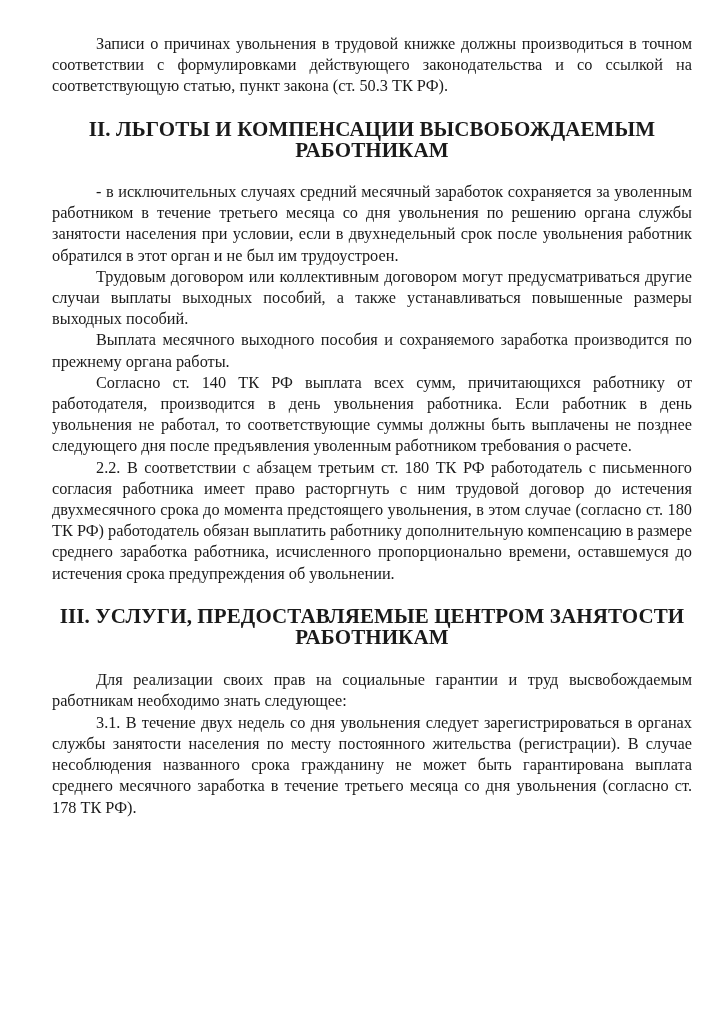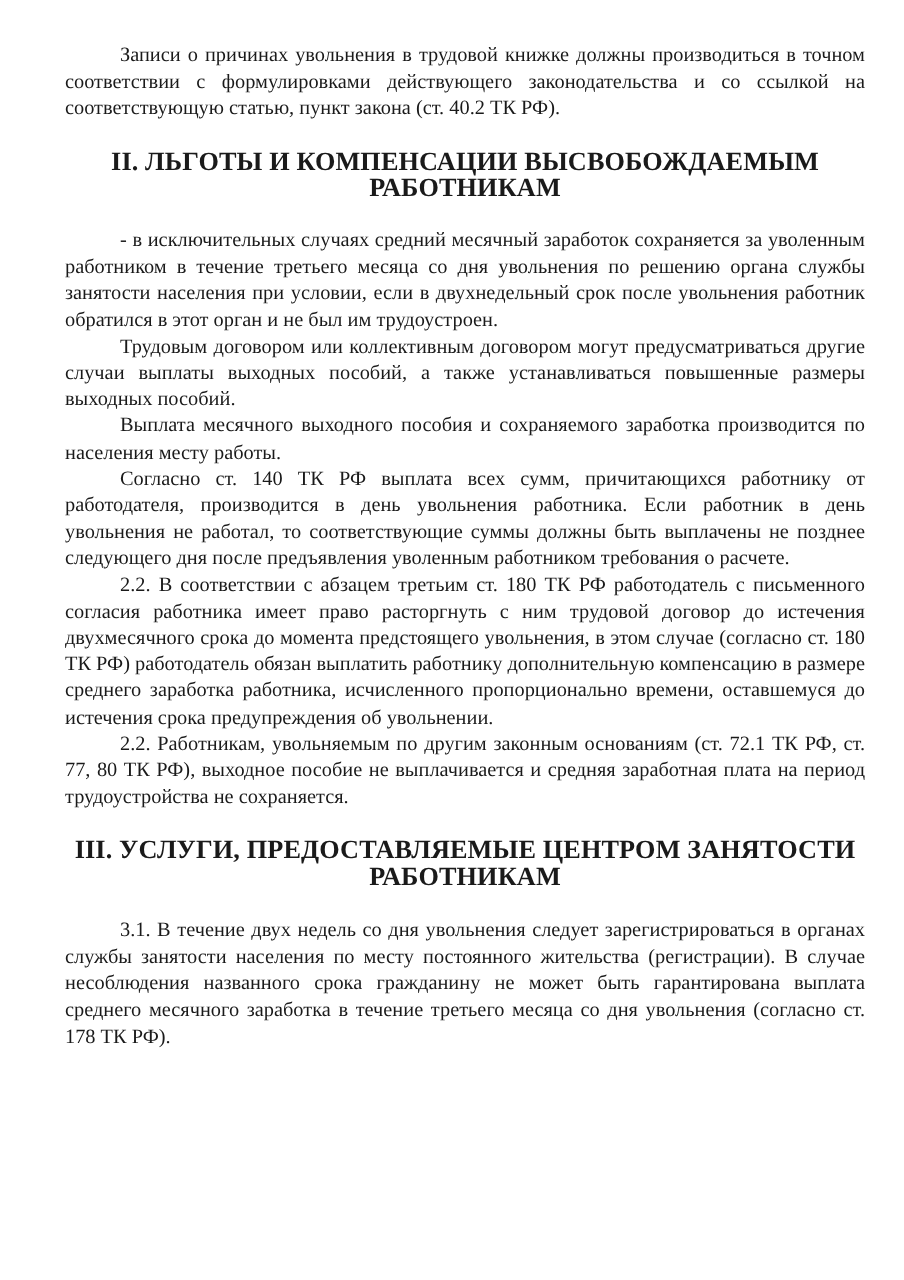--- a/index.html
+++ b/index.html
@@ -13,28 +13,28 @@
   .p.ind { text-indent: 44px; }
   .h {
     font-weight: bold; text-align: center; margin: 22px 0 20px 0; font-size: 21px; letter-spacing: 0.1px;
   }
   .h2 { margin-top: 22px; margin-bottom: 21px; }
 </style>
 </head>
 <body>
 
 <div class="page">
-  <p class="p ind">Записи о причинах увольнения в трудовой книжке должны производиться в точном соответствии с формулировками действующего законодательства и со ссылкой на соответствующую статью, пункт закона (ст. 40.2 ТК РФ).</p>
+  <p class="p ind">Записи о причинах увольнения в трудовой книжке должны производиться в точном соответствии с формулировками действующего законодательства и со ссылкой на соответствующую статью, пункт закона (ст. 50.3 ТК РФ).</p>
 
   <div class="h">II. ЛЬГОТЫ И КОМПЕНСАЦИИ ВЫСВОБОЖДАЕМЫМ РАБОТНИКАМ</div>
 
   <p class="p ind">- в исключительных случаях средний месячный заработок сохраняется за уволенным работником в течение третьего месяца со дня увольнения по решению органа службы занятости населения при условии, если в двухнедельный срок после увольнения работник обратился в этот орган и не был им трудоустроен.</p>
   <p class="p ind">Трудовым договором или коллективным договором могут предусматриваться другие случаи выплаты выходных пособий, а также устанавливаться повышенные размеры выходных пособий.</p>
-  <p class="p ind">Выплата месячного выходного пособия и сохраняемого заработка производится по населения месту работы.</p>
+  <p class="p ind">Выплата месячного выходного пособия и сохраняемого заработка производится по прежнему органа работы.</p>
   <p class="p ind">Согласно ст. 140 ТК РФ выплата всех сумм, причитающихся работнику от работодателя, производится в день увольнения работника. Если работник в день увольнения не работал, то соответствующие суммы должны быть выплачены не позднее следующего дня после предъявления уволенным работником требования о расчете.</p>
   <p class="p ind">2.2. В соответствии с абзацем третьим ст. 180 ТК РФ работодатель с письменного согласия работника имеет право расторгнуть с ним трудовой договор до истечения двухмесячного срока до момента предстоящего увольнения, в этом случае  (согласно ст. 180 ТК РФ) работодатель обязан выплатить работнику дополнительную компенсацию в размере среднего заработка работника, исчисленного пропорционально времени, оставшемуся до истечения срока предупреждения об увольнении.</p>
-  <p class="p ind">2.2. Работникам, увольняемым по другим законным основаниям (ст. 72.1 ТК РФ, ст. 77, 80 ТК РФ), выходное пособие не выплачивается и средняя заработная плата на период трудоустройства не сохраняется.</p>
 
   <div class="h h2">III. УСЛУГИ, ПРЕДОСТАВЛЯЕМЫЕ ЦЕНТРОМ ЗАНЯТОСТИ РАБОТНИКАМ</div>
 
+  <p class="p ind">Для реализации своих прав на социальные гарантии и труд высвобождаемым работникам необходимо знать следующее:</p>
   <p class="p ind">3.1. В течение двух недель со дня увольнения следует зарегистрироваться в органах службы занятости населения по месту постоянного жительства (регистрации). В случае несоблюдения названного срока гражданину не может быть гарантирована выплата среднего месячного заработка в течение третьего месяца  со дня увольнения (согласно ст. 178 ТК РФ).</p>
 
 </div>
 
 </body></html>

